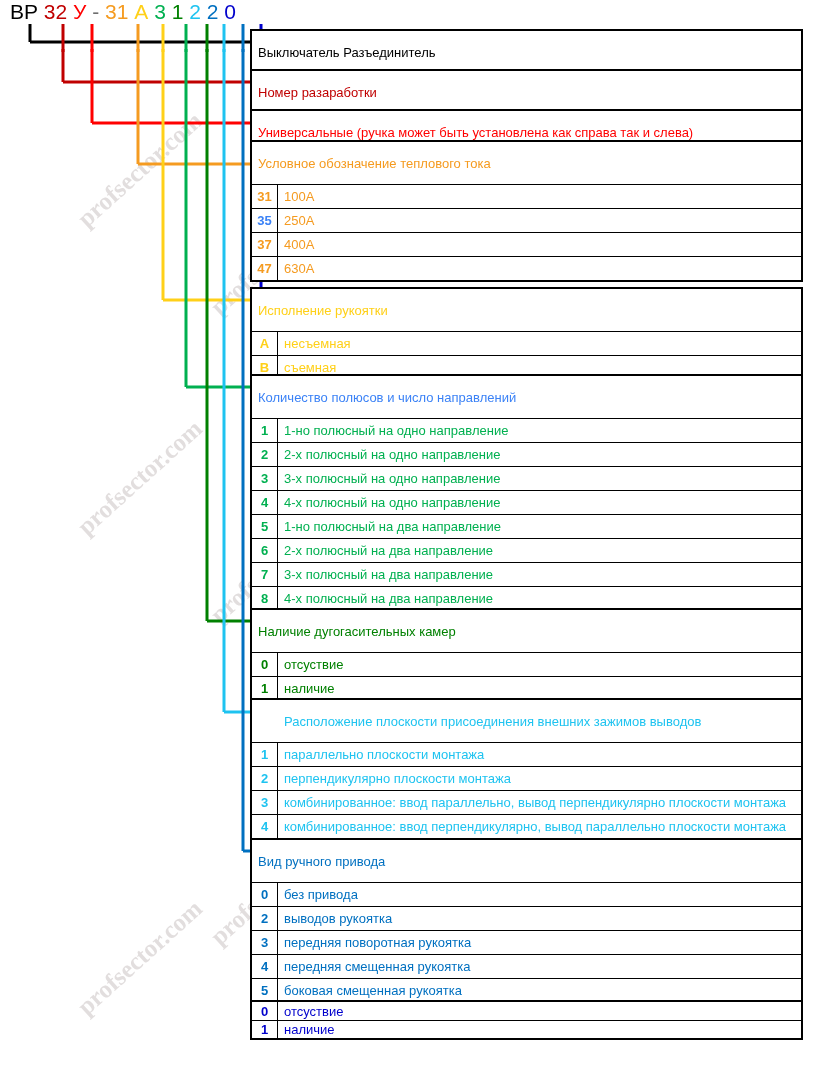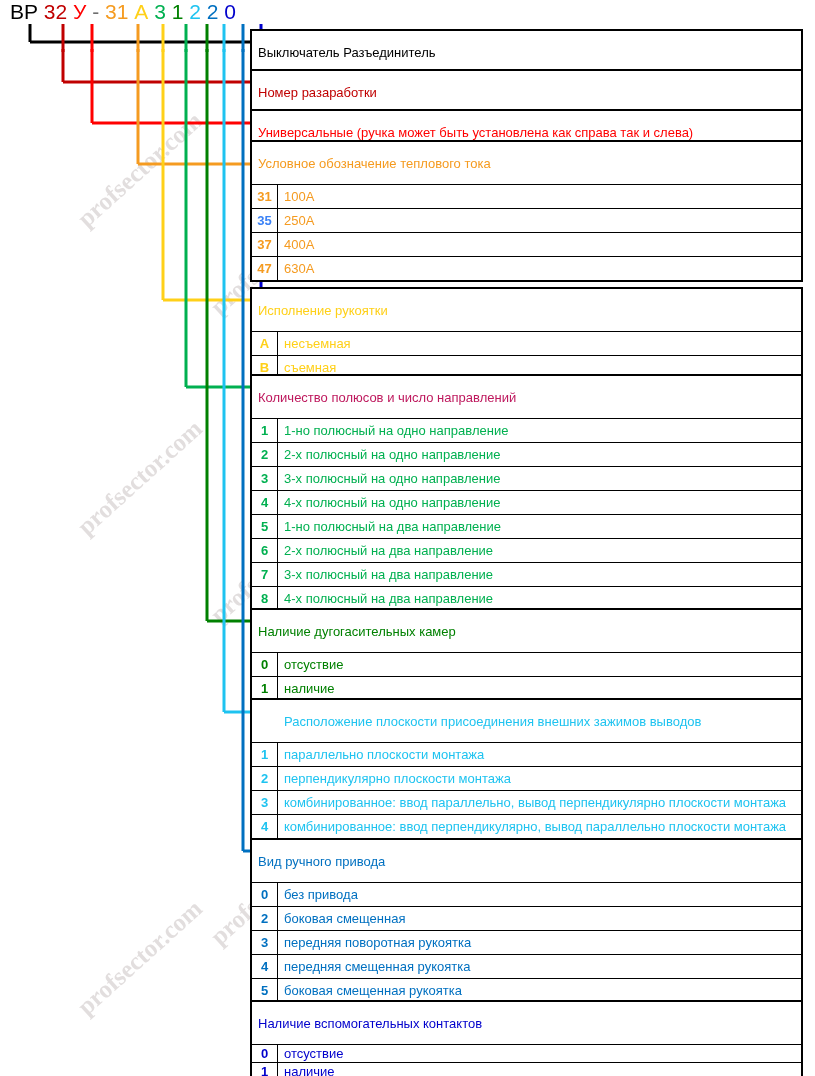--- a/index.html
+++ b/index.html
@@ -233,21 +233,21 @@
           <div class="code-cell" style="color: rgb(255, 208, 24);">A</div>
           <div class="desc-cell" style="color: rgb(255, 208, 24);">несъемная</div>
         </div>
         <div class="row item">
           <div class="code-cell" style="color: rgb(255, 208, 24);">B</div>
           <div class="desc-cell" style="color: rgb(255, 208, 24);">съемная</div>
         </div>
       </div>
       <div class="section" style="top: 374px;">
         <div class="row title">
-          <div class="desc-cell" style="color: #be185d;">Количество полюсов и число направлений</div>
+          <div class="desc-cell" style="color: #3b82f6;">Количество полюсов и число направлений</div>
         </div>
         <div class="row item">
           <div class="code-cell" style="color: rgb(0, 176, 80);">1</div>
           <div class="desc-cell" style="color: rgb(0, 176, 80);">1-но полюсный на одно направление</div>
         </div>
         <div class="row item">
           <div class="code-cell" style="color: rgb(0, 176, 80);">2</div>
           <div class="desc-cell" style="color: rgb(0, 176, 80);">2-х полюсный на одно направление</div>
         </div>
         <div class="row item">
@@ -312,39 +312,36 @@
       <div class="section" style="top: 838px;">
         <div class="row title">
           <div class="desc-cell" style="color: rgb(0, 112, 192);">Вид ручного привода</div>
         </div>
         <div class="row item">
           <div class="code-cell" style="color: rgb(0, 112, 192);">0</div>
           <div class="desc-cell" style="color: rgb(0, 112, 192);">без привода</div>
         </div>
         <div class="row item">
           <div class="code-cell" style="color: rgb(0, 112, 192);">2</div>
-          <div class="desc-cell" style="color: rgb(0, 112, 192);">боковая смещенная</div>
+          <div class="desc-cell" style="color: rgb(0, 112, 192);">выводов рукоятка</div>
         </div>
         <div class="row item">
           <div class="code-cell" style="color: rgb(0, 112, 192);">3</div>
           <div class="desc-cell" style="color: rgb(0, 112, 192);">передняя поворотная рукоятка</div>
         </div>
         <div class="row item">
           <div class="code-cell" style="color: rgb(0, 112, 192);">4</div>
           <div class="desc-cell" style="color: rgb(0, 112, 192);">передняя смещенная рукоятка</div>
         </div>
         <div class="row item">
           <div class="code-cell" style="color: rgb(0, 112, 192);">5</div>
           <div class="desc-cell" style="color: rgb(0, 112, 192);">боковая смещенная рукоятка</div>
         </div>
       </div>
       <div class="section compact" style="top: 1000px;">
-        <div class="row title">
-          <div class="desc-cell" style="color: rgb(0, 0, 204);">Наличие вспомогательных контактов</div>
-        </div>
         <div class="row item">
           <div class="code-cell" style="color: rgb(0, 0, 204);">0</div>
           <div class="desc-cell" style="color: rgb(0, 0, 204);">отсуствие</div>
         </div>
         <div class="row item">
           <div class="code-cell" style="color: rgb(0, 0, 204);">1</div>
           <div class="desc-cell" style="color: rgb(0, 0, 204);">наличие</div>
         </div>
       </div>
     </div>

